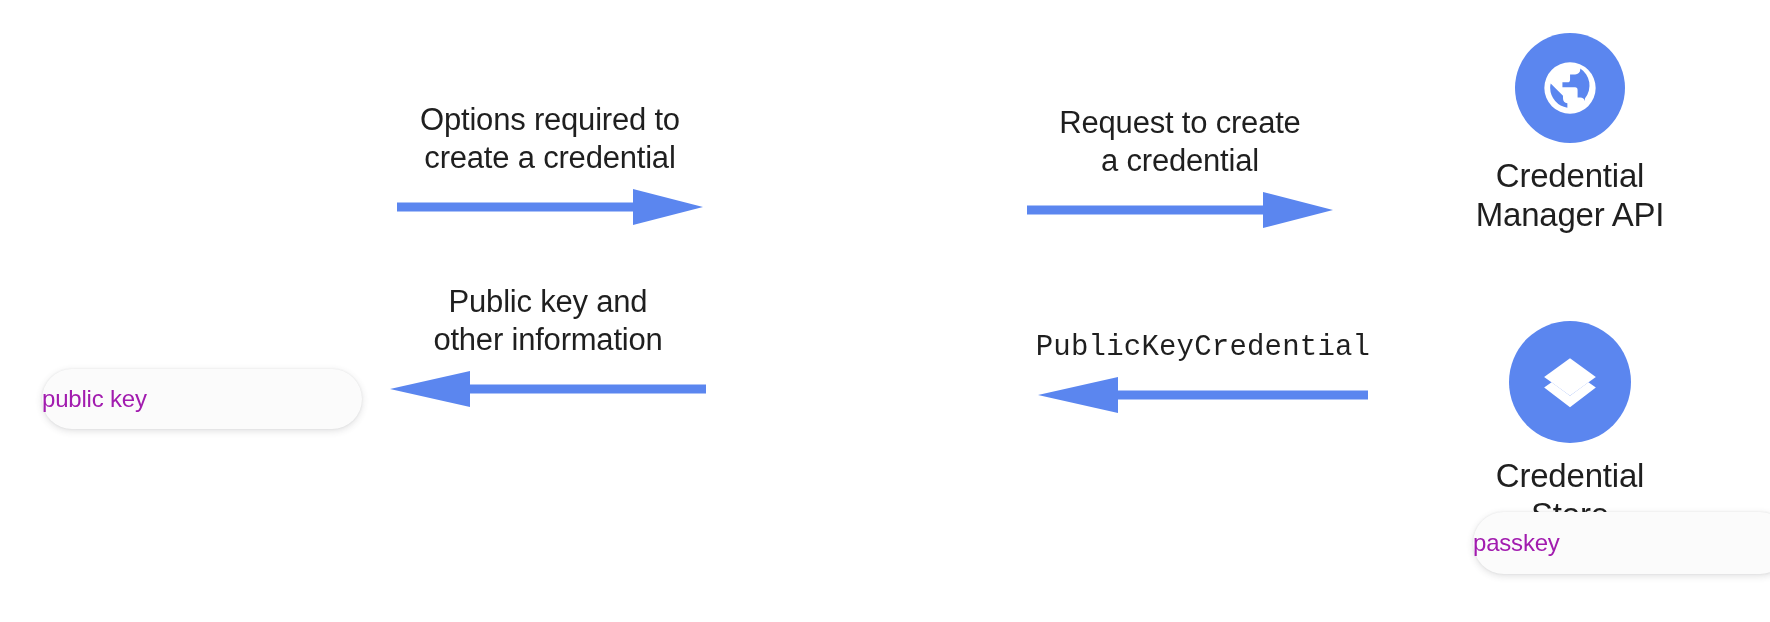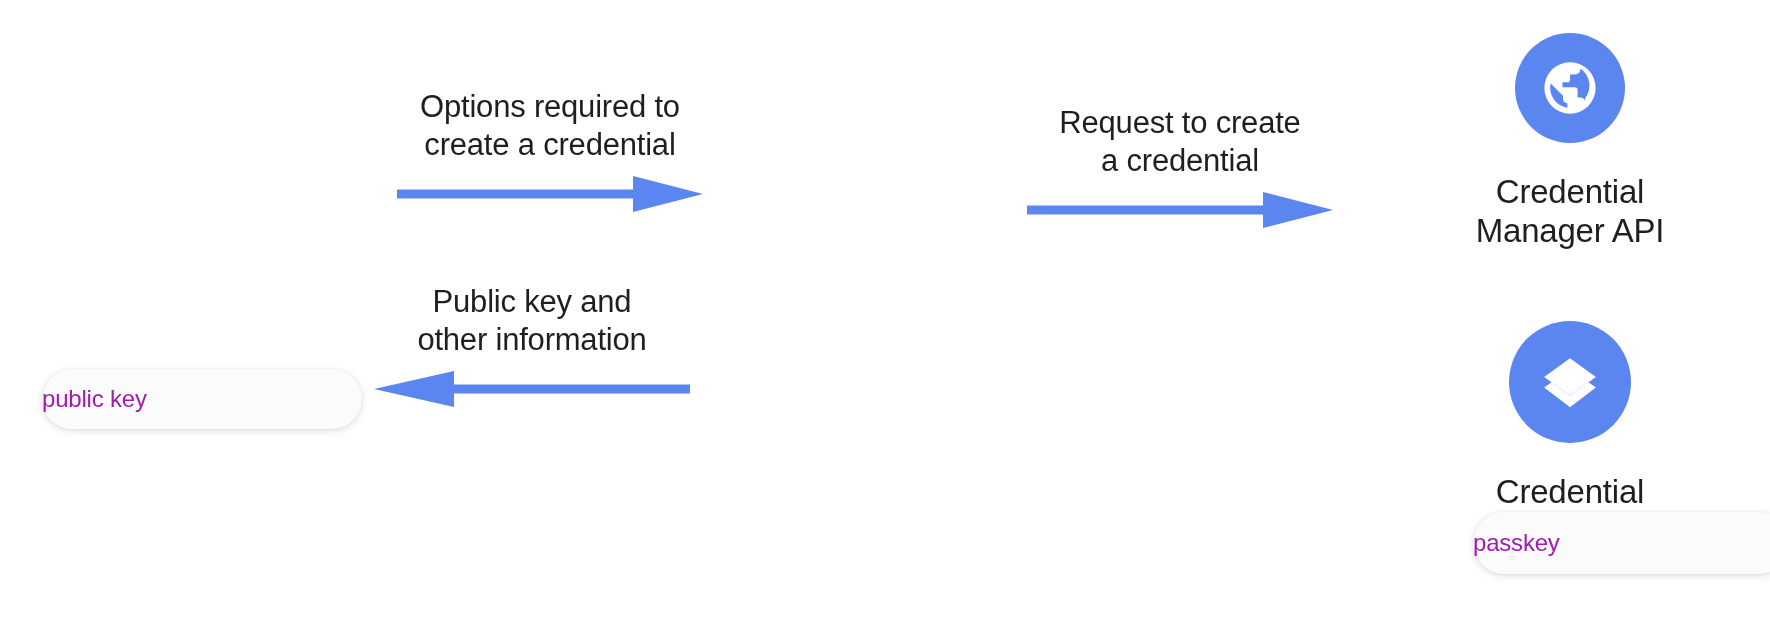--- a/index.html
+++ b/index.html
@@ -29,21 +29,21 @@
   }
   .circle {
     border-radius: 50%;
     background: var(--brand, #5b86ef);
     display: flex;
     align-items: center;
     justify-content: center;
     flex: none;
   }
   .node-label {
-    margin-top: 30px;
+    margin-top: 14px;
     color: #1f1f1f;
     font-size: 33px;
     line-height: 1.17;
     text-align: center;
     letter-spacing: -0.2px;
     white-space: pre-line;
   }
 
   
   .pill {
@@ -89,32 +89,32 @@
 </head>
 <body>
 
 <div id="canvas">
 
 
   <div class="pill" style="left:42px; top:369px; width:320px; height:60px;">
     <span>public key</span>
   </div>
 
-  <div class="flow" style="left:390px; top:88px; width:320px;">
+  <div class="flow" style="left:390px; top:101px; width:320px;">
     <div class="flow-label">Options required to
 create a credential</div>
     <div class="flow-arrow-wrap">
       <svg class="arrow" width="306" height="44" viewBox="0 0 306 44" aria-hidden="true">
         <rect x="0" y="17.5" width="250" height="9" fill="#5b86ef"></rect>
         <polygon points="236,4 306,22 236,40" fill="#5b86ef"></polygon>
       </svg>
     </div>
   </div>
 
-  <div class="flow" style="left:372px; top:283px; width:320px;">
+  <div class="flow" style="left:388px; top:283px; width:320px;">
     <div class="flow-label">Public key and
 other information</div>
     <div class="flow-arrow-wrap">
       <svg class="arrow" width="316" height="44" viewBox="0 0 316 44" aria-hidden="true">
         <rect x="66" y="17.5" width="250" height="9" fill="#5b86ef"></rect>
         <polygon points="80,4 80,40 0,22" fill="#5b86ef"></polygon>
       </svg>
     </div>
   </div>
 
@@ -123,20 +123,29 @@
     <div class="flow-label">Request to create
 a credential</div>
     <div class="flow-arrow-wrap">
       <svg class="arrow" width="306" height="44" viewBox="0 0 306 44" aria-hidden="true">
         <rect x="0" y="17.5" width="250" height="9" fill="#5b86ef"></rect>
         <polygon points="236,4 306,22 236,40" fill="#5b86ef"></polygon>
       </svg>
     </div>
   </div>
 
+  <div class="flow" style="left:1018px; top:330px; width:370px;">
+    <div class="flow-label mono">PublicKeyCredential</div>
+    <div class="flow-arrow-wrap">
+      <svg class="arrow" width="330" height="44" viewBox="0 0 330 44" aria-hidden="true">
+        <rect x="66" y="17.5" width="264" height="9" fill="#5b86ef"></rect>
+        <polygon points="80,4 80,40 0,22" fill="#5b86ef"></polygon>
+      </svg>
+    </div>
+  </div>
 
   <div class="node" style="left:1460px; top:33px; width:220px;">
     <div class="circle" style="width:110px; height:110px;">
       <svg width="70" height="70" viewBox="0 0 24 24" aria-hidden="true">
         <path d="M12 3.2A8.8 8.8 0 1 0 20.8 12 8.81 8.81 0 0 0 12 3.2zm-0.9 15.55a6.97 6.97 0 0 1-5.9-6.75 6.9 6.9 0 0 1 .18-1.55l4.22 4.2v.85a1.75 1.75 0 0 0 1.5 1.72zm6.05-2.25a1.73 1.73 0 0 0-1.65-1.25h-.9v-2.6a.87.87 0 0 0-.87-.87H9.4V10h1.75a.87.87 0 0 0 .87-.87V7.4h1.75a1.75 1.75 0 0 0 1.75-1.75v-.36a6.96 6.96 0 0 1 1.63 10.21z" fill="#ffffff"></path>
       </svg>
     </div>
     <div class="node-label">Credential
 Manager API</div>
   </div>

